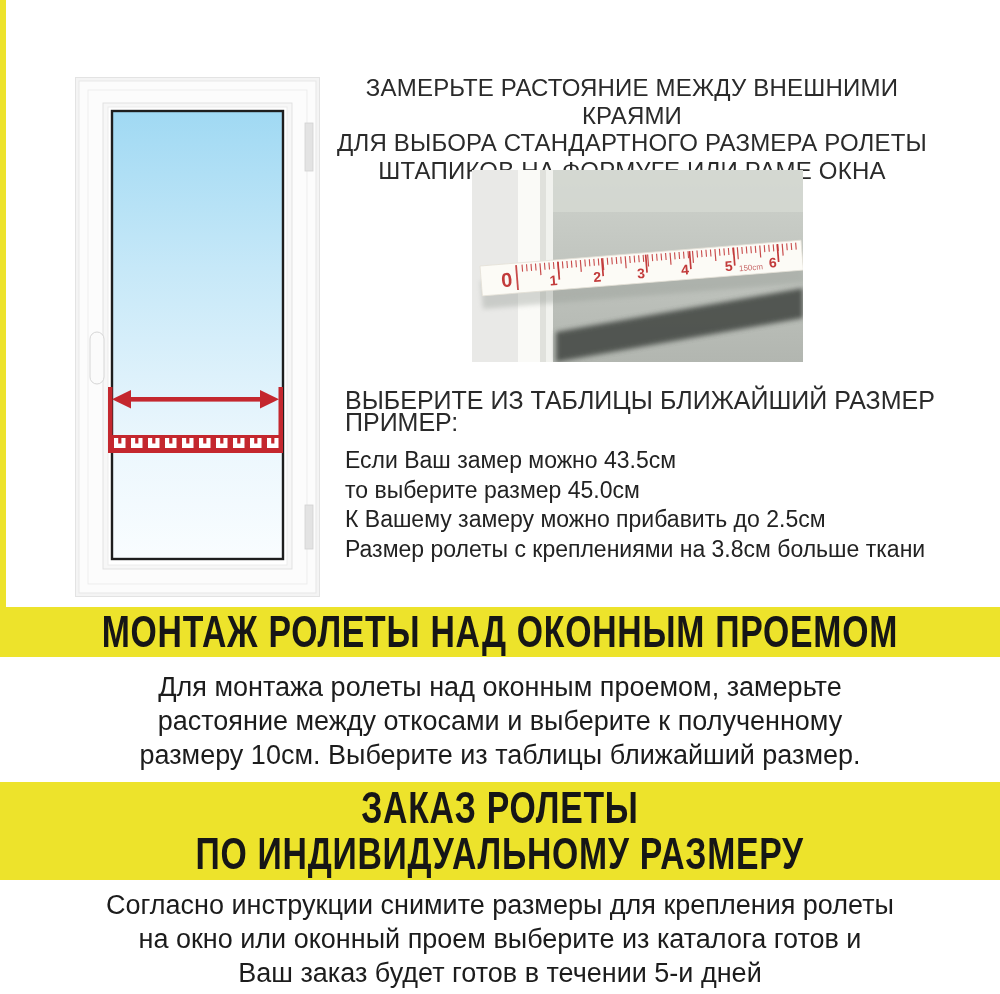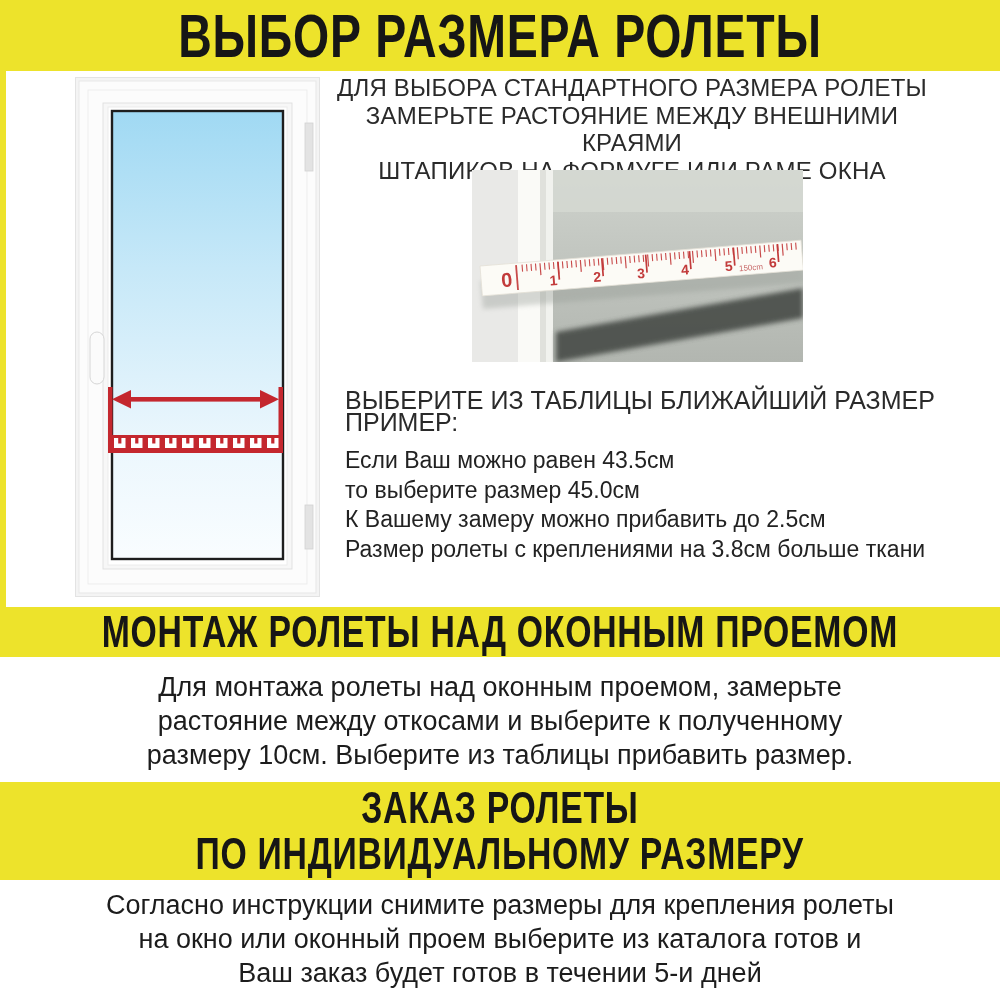--- a/index.html
+++ b/index.html
@@ -29,23 +29,20 @@
   #window-illustration{position:absolute;left:75px;top:77px;}
   #tape-photo{position:absolute;left:472px;top:170px;}
 </style>
 </head>
 <body>
 
 <div class="canvas">
 
   <div id="left-stripe"></div>
 
-  <div class="banner" id="banner-top">
-    <span class="t">ВЫБОР РАЗМЕРА РОЛЕТЫ</span>
-  </div>
 
   <svg id="window-illustration" width="245" height="520" viewBox="0 0 245 520">
     <defs>
       <linearGradient id="glassGrad" x1="0" y1="0" x2="0" y2="1">
         <stop offset="0" stop-color="#A0D9F3"></stop>
         <stop offset="0.35" stop-color="#C6E8F8"></stop>
         <stop offset="0.75" stop-color="#ECF7FD"></stop>
         <stop offset="1" stop-color="#F9FDFF"></stop>
       </linearGradient>
     </defs>
@@ -89,22 +86,22 @@
           <rect x="145.2" y="361" width="3.2" height="5.5"></rect>
             <rect x="162.2" y="361" width="3.2" height="5.5"></rect>
           <rect x="179.2" y="361" width="3.2" height="5.5"></rect>
             <rect x="196.2" y="361" width="3.2" height="5.5"></rect>
         </g>
       </g>
     </g>
   </svg>
 
   <div class="copy" id="intro-block">
+    <div>ЗАМЕРЬТЕ РАСТОЯНИЕ МЕЖДУ ВНЕШНИМИ КРАЯМИ</div>
     <div>ДЛЯ ВЫБОРА СТАНДАРТНОГО РАЗМЕРА РОЛЕТЫ</div>
-    <div>ЗАМЕРЬТЕ РАСТОЯНИЕ МЕЖДУ ВНЕШНИМИ КРАЯМИ</div>
     <div>ШТАПИКОВ НА ФОРМУГЕ ИЛИ РАМЕ ОКНА</div>
   </div>
 
   <svg id="tape-photo" width="331" height="192" viewBox="0 0 331 192">
     <defs>
       <linearGradient id="glassGrad2" x1="0" y1="0" x2="0" y2="1">
         <stop offset="0" stop-color="#CFD3CD"></stop>
         <stop offset="1" stop-color="#B2B6B0"></stop>
       </linearGradient>
       <filter id="soft" x="-20%" y="-20%" width="140%" height="140%">
@@ -146,33 +143,33 @@
         <text x="248" y="25">5</text>
         <text x="292" y="25">6</text>
       </g>
       <text x="270" y="26" fill="#c86a6a" font-size="8" text-anchor="middle">150cm</text>
     </g>
   </svg>
 
   <div class="copy" id="table-heading">ВЫБЕРИТЕ ИЗ ТАБЛИЦЫ БЛИЖАЙШИЙ РАЗМЕР</div>
   <div class="copy" id="example-label">ПРИМЕР:</div>
   <div class="copy" id="detail-lines">
-    <div>Если Ваш можно равен 43.5см</div>
+    <div>Если Ваш замер можно 43.5см</div>
     <div>то выберите размер 45.0см</div>
     <div>К Вашему замеру можно прибавить до 2.5см</div>
     <div>Размер ролеты с креплениями на 3.8см больше ткани</div>
   </div>
 
   <div class="banner" id="banner-mount">
     <span class="t">МОНТАЖ РОЛЕТЫ НАД ОКОННЫМ ПРОЕМОМ</span>
   </div>
   <div class="copy" id="mount-copy">
     <div>Для монтажа ролеты над оконным проемом, замерьте</div>
     <div>растояние между откосами и выберите к полученному</div>
-    <div>размеру 10см. Выберите из таблицы прибавить размер.</div>
+    <div>размеру 10см. Выберите из таблицы ближайший размер.</div>
   </div>
 
   <div class="banner" id="banner-custom">
     <span class="t">ЗАКАЗ РОЛЕТЫ</span>
     <span class="t">ПО ИНДИВИДУАЛЬНОМУ РАЗМЕРУ</span>
   </div>
   <div class="copy" id="custom-copy">
     <div>Согласно инструкции снимите размеры для крепления ролеты</div>
     <div>на окно или оконный проем выберите из каталога готов и</div>
     <div>Ваш заказ будет готов в течении 5-и дней</div>

